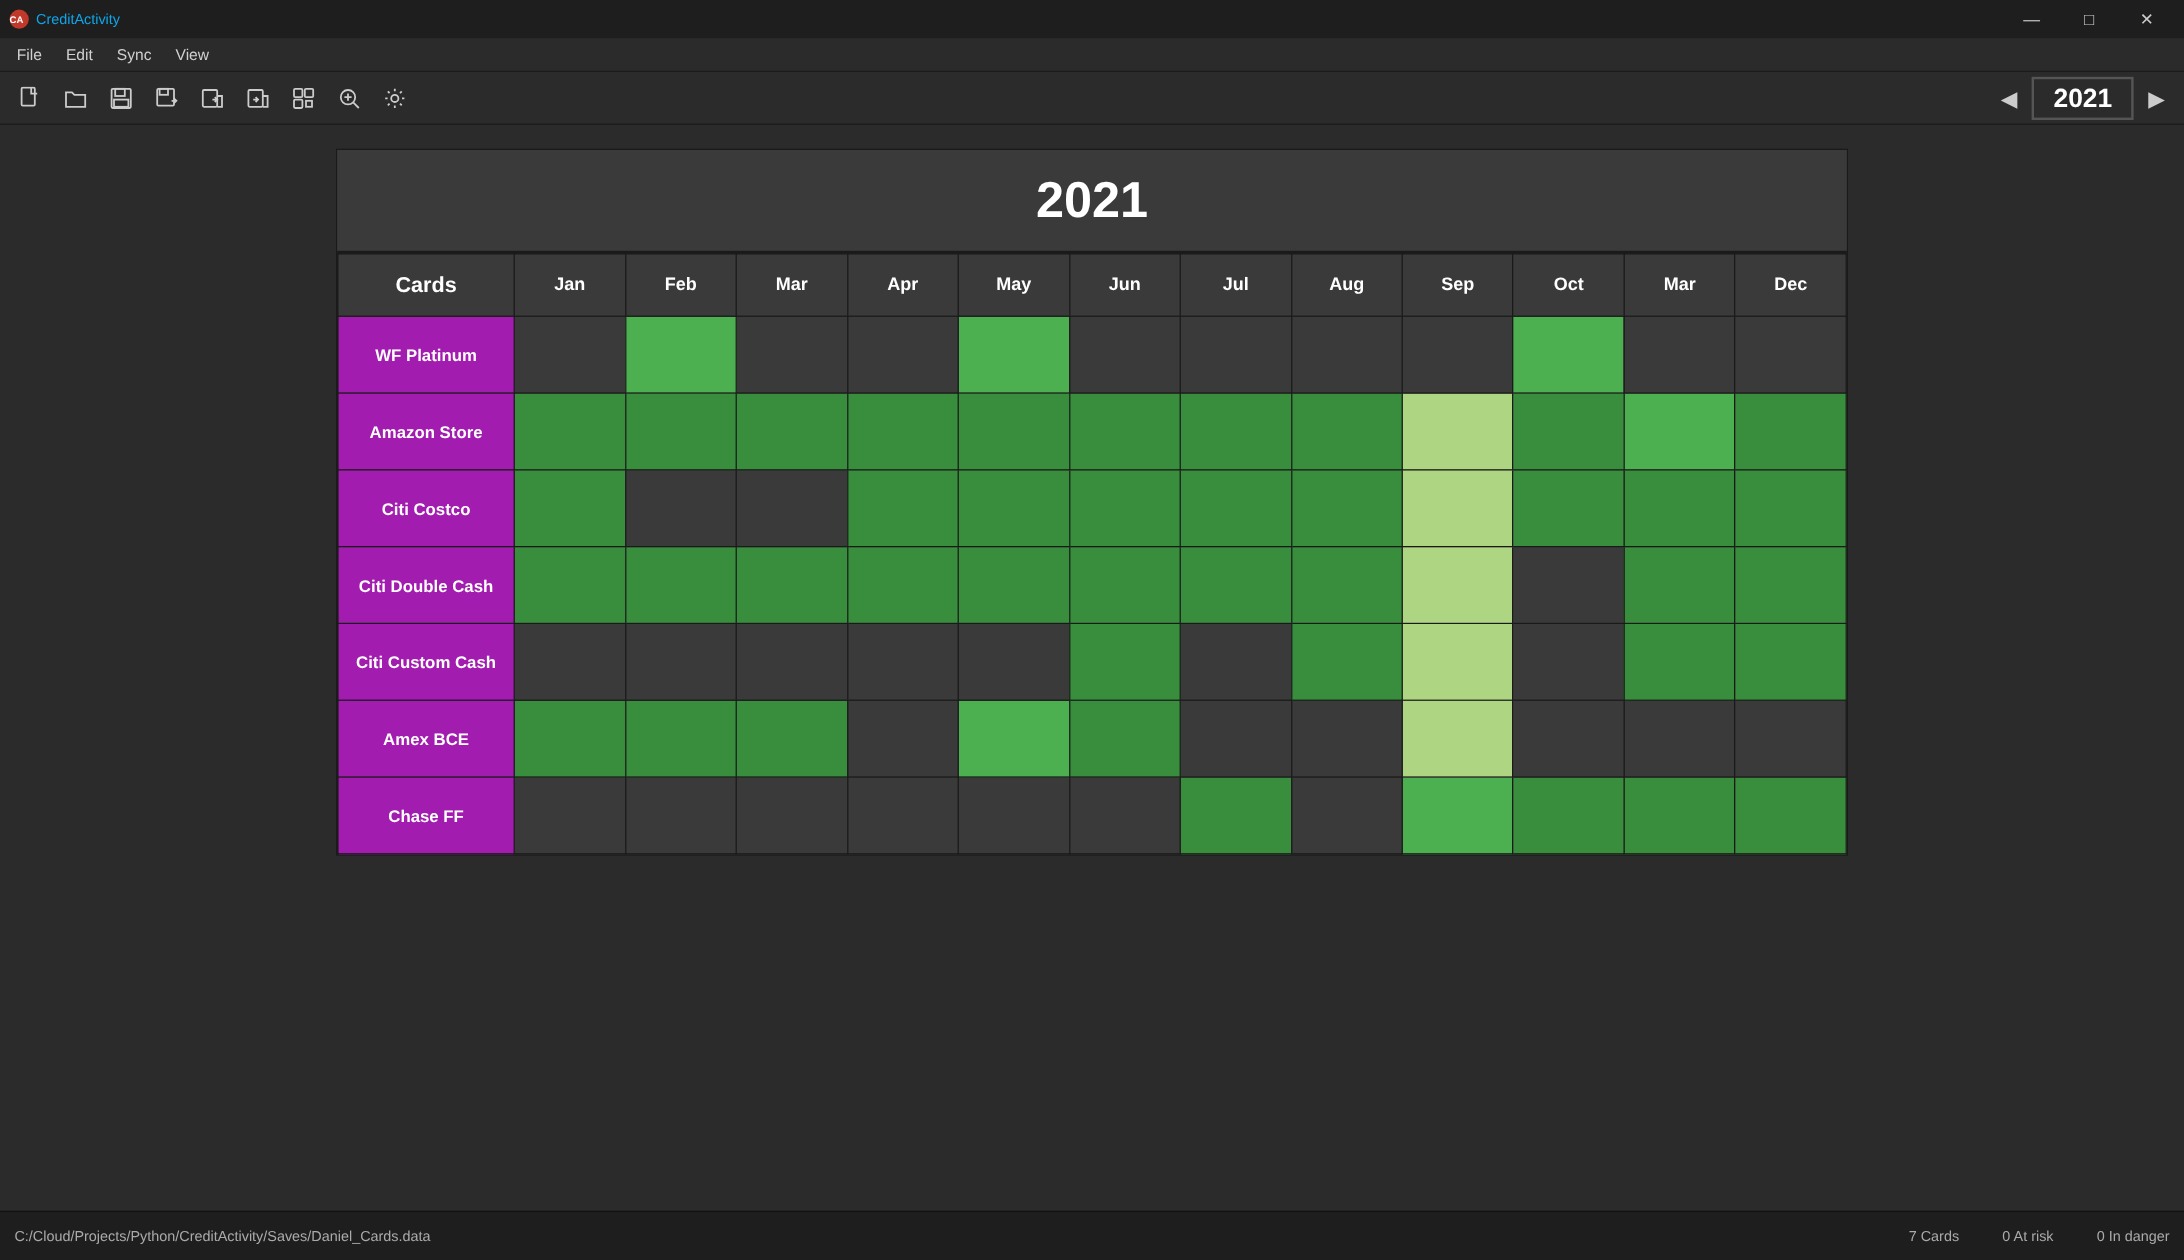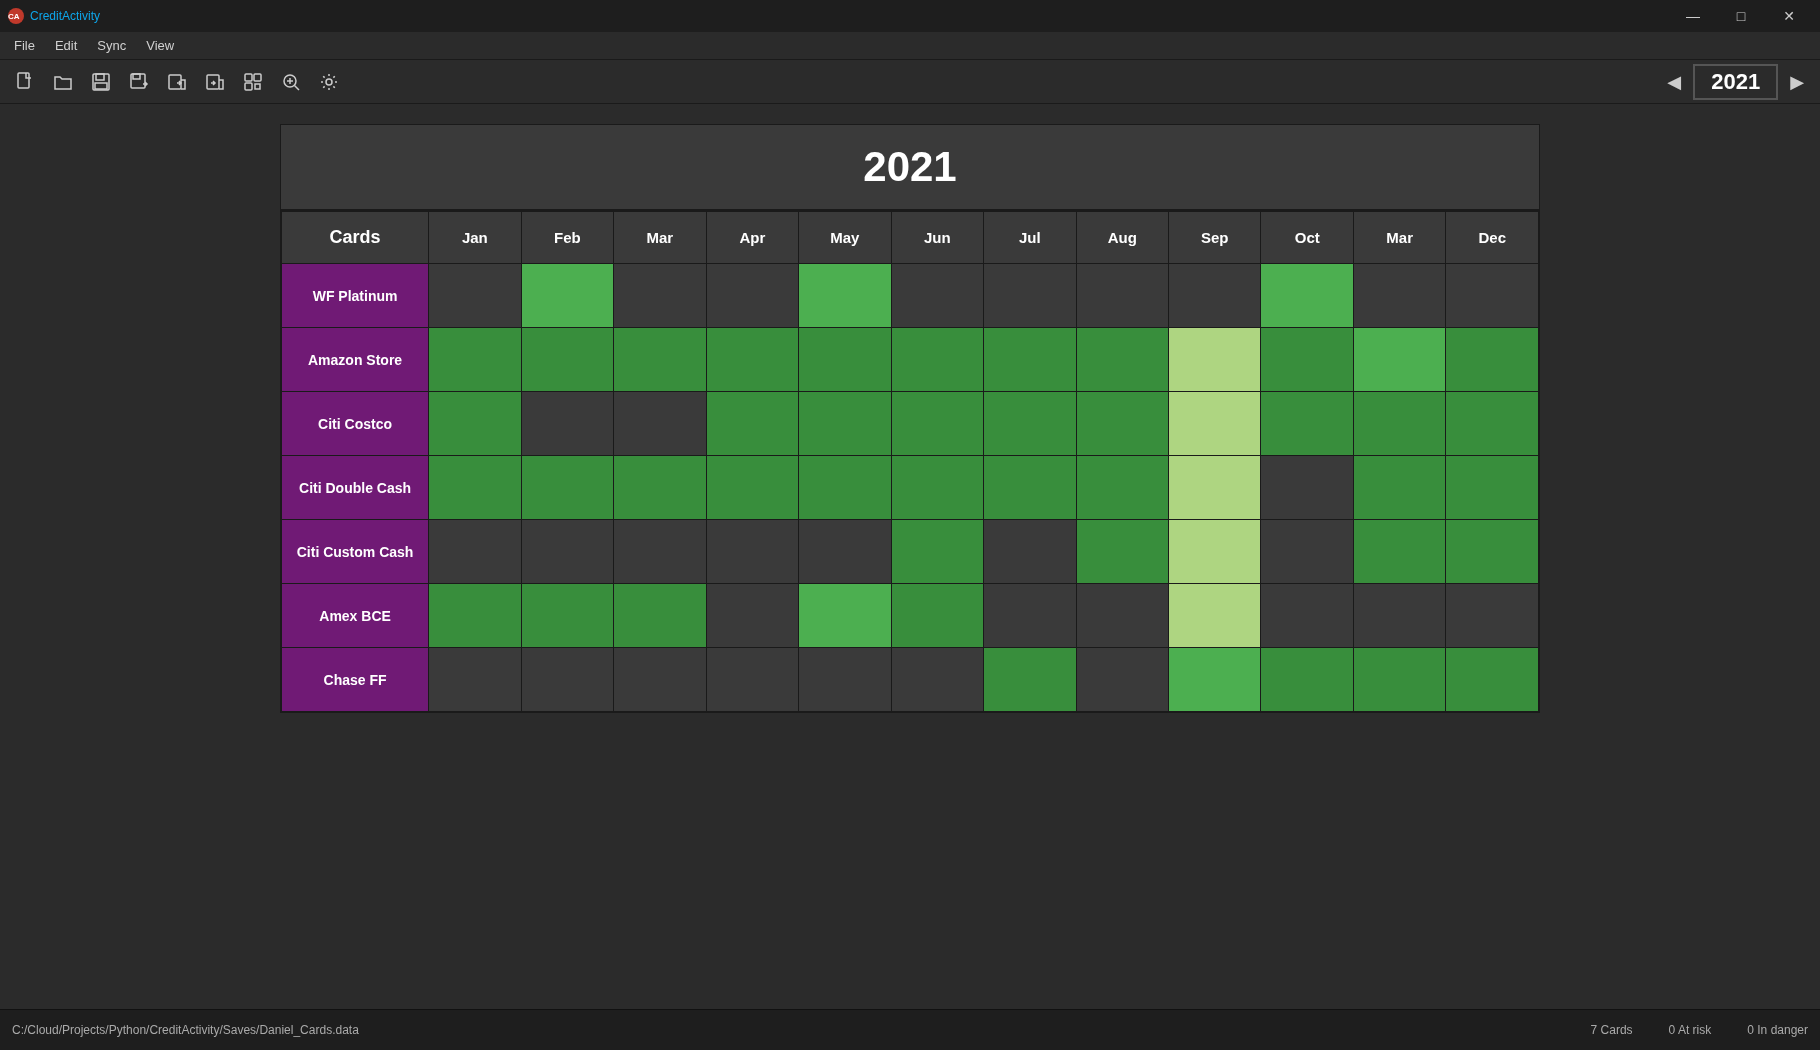--- a/index.html
+++ b/index.html
@@ -176,21 +176,21 @@
       padding: 0 8px;
     }
     #activity-table thead th:first-child {
       font-size: 18px;
     }
     #activity-table tbody td {
       height: 64px;
       width: 88px;
     }
     #activity-table tbody td:first-child {
-      background: #701a75;
+      background: #a21caf;
       color: white;
       font-weight: bold;
       font-size: 14px;
       width: 140px;
       padding: 8px;
     }
 
     
     .cell-empty { background: #3a3a3a; }
     .cell-green-medium { background: #4caf50; }

